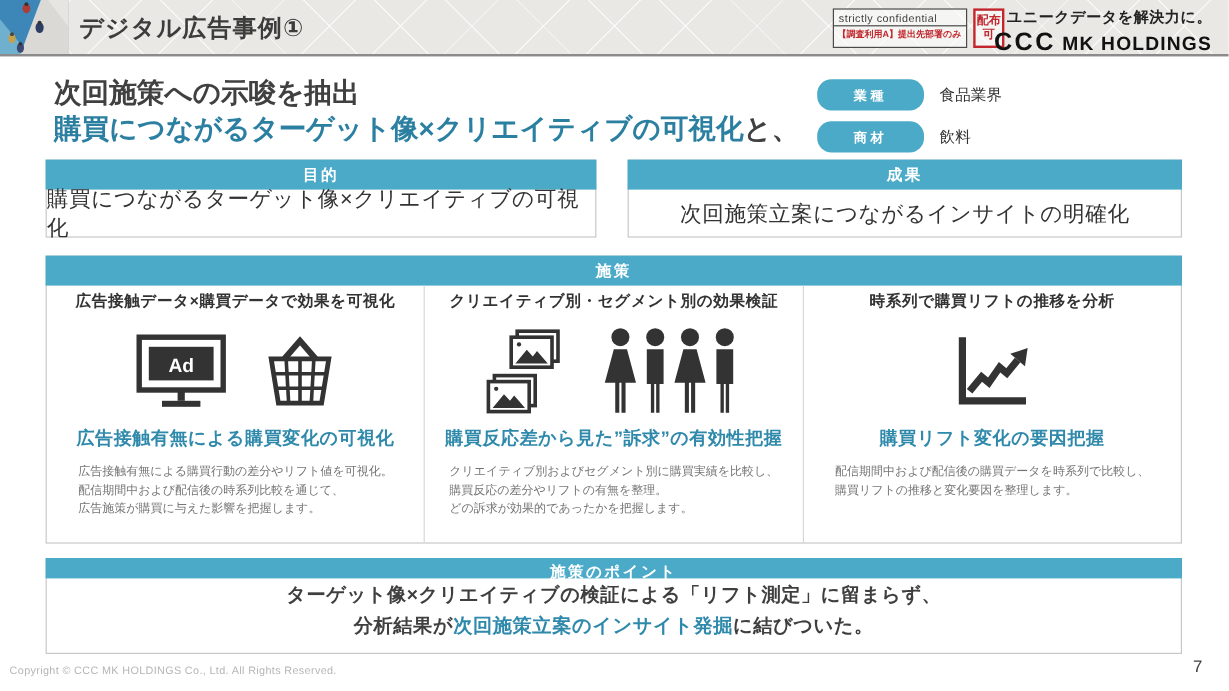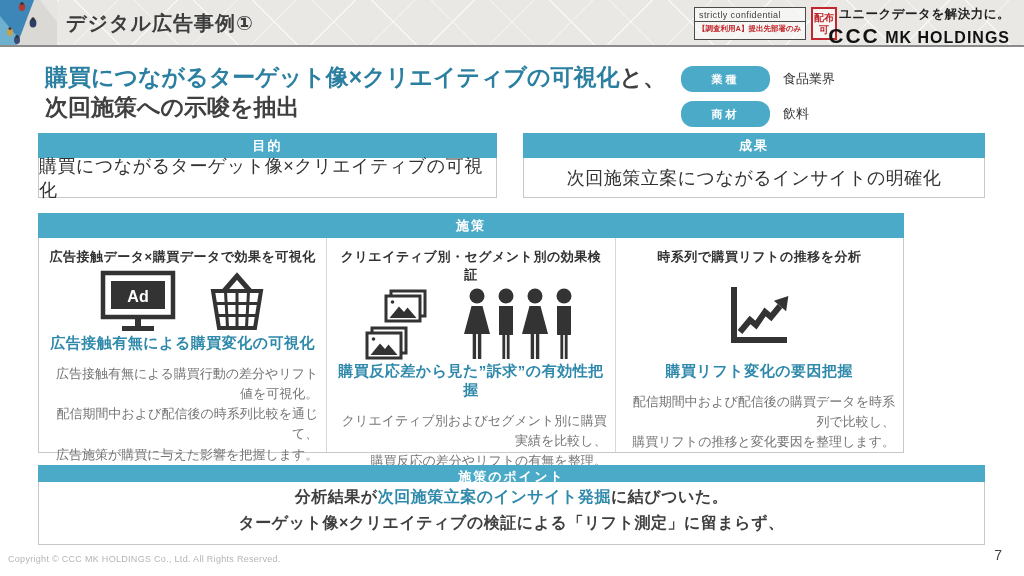--- a/index.html
+++ b/index.html
@@ -59,28 +59,28 @@
   .tbox-header {
     background:#4aaac8; color:#fff; font-weight:bold; text-align:center;
     height:25px; line-height:25px; font-size:13px; letter-spacing:2px;
     margin:-1px -1px 0 -1px;
   }
   .purpose-box { left:38px; top:133px; width:459px; height:65px; }
   .result-box  { left:523px; top:133px; width:462px; height:65px; }
   .tbox-body-single { height:39px; display:flex; align-items:center; justify-content:center; font-size:18px; color:#333; font-weight:500; letter-spacing:.5px; }
 
   
-  .measures-box { left:38px; top:213px; width:866px; height:240px; }
+  .measures-box { left:38px; top:213px; width:947px; height:240px; }
   .measures-body { display:flex; height:214px; }
-  .mcol { flex:1; padding:10px 8px 0; display:flex; flex-direction:column; align-items:center; }
+  .mcol { flex:1; padding:4px 8px 0; display:flex; flex-direction:column; align-items:center; }
   .mcol + .mcol { border-left:1px solid #d8d8d8; }
   .mcol-heading { font-size:13px; font-weight:bold; color:#333; text-align:center; letter-spacing:.5px; }
   .mcol-icons { height:92px; display:flex; align-items:center; justify-content:center; gap:32px; margin-top:4px; }
   .mcol-subtitle { font-size:15px; font-weight:bold; color:#2f89ab; text-align:center; letter-spacing:.5px; }
-  .mcol-desc { margin-top:11px; font-size:13px; color:#757575; line-height:1.55; text-align:right; white-space:pre-line; }
+  .mcol-desc { margin-top:11px; font-size:10px; color:#757575; line-height:1.55; text-align:left; white-space:pre-line; }
 
   
   .point-box { left:38px; top:465px; width:947px; height:80px; }
   .point-header { height:17px; line-height:23px; }
   .point-body { height:55px; display:flex; flex-direction:column; align-items:center; justify-content:center; font-size:16px; font-weight:bold; color:#3f3f3f; line-height:1.6; letter-spacing:.5px; }
   .pt-teal { color:#2f89ab; }
 
   
   .footer-copyright { position:absolute; left:8px; top:554px; font-size:9px; color:#b5b5b5; letter-spacing:.3px; }
   .page-number { position:absolute; right:22px; top:547px; font-size:14px; color:#3f3f3f; }
@@ -121,22 +121,22 @@
       <span>可</span>
     </div>
 
     <div class="logo">
       <span class="logo-tagline">ユニークデータを解決力に。</span>
       <span class="logo-name"><span class="logo-ccc">CCC</span><span class="logo-rest"> MK HOLDINGS</span></span>
     </div>
   </div>
 
   <div class="headline">
+    <div>次回施策への示唆を抽出</div>
     <div><span class="hl-teal">購買につながるターゲット像×クリエイティブの可視化</span><span>と、</span></div>
-    <div>次回施策への示唆を抽出</div>
   </div>
 
   <div class="meta">
     <div class="meta-row">
       <span class="pill">業種</span>
       <span class="pill-value">食品業界</span>
     </div>
     <div class="meta-row">
       <span class="pill">商材</span>
       <span class="pill-value">飲料</span>
@@ -245,21 +245,21 @@
         <div class="mcol-desc">配信期間中および配信後の購買データを時系列で比較し、
 購買リフトの推移と変化要因を整理します。</div>
       </div>
 
     </div>
   </div>
 
   <div class="tbox point-box">
     <div class="tbox-header point-header">施策のポイント</div>
     <div class="point-body">
+      <div>ターゲット像×クリエイティブの検証による「リフト測定」に留まらず、</div>
       <div><span>分析結果が</span><span class="pt-teal">次回施策立案のインサイト発掘</span><span>に結びついた。</span></div>
-      <div>ターゲット像×クリエイティブの検証による「リフト測定」に留まらず、</div>
     </div>
   </div>
 
   <div class="footer-copyright">Copyright © CCC MK HOLDINGS Co., Ltd. All Rights Reserved.</div>
   <div class="page-number">7</div>
 
 </div>
 
 </body></html>

